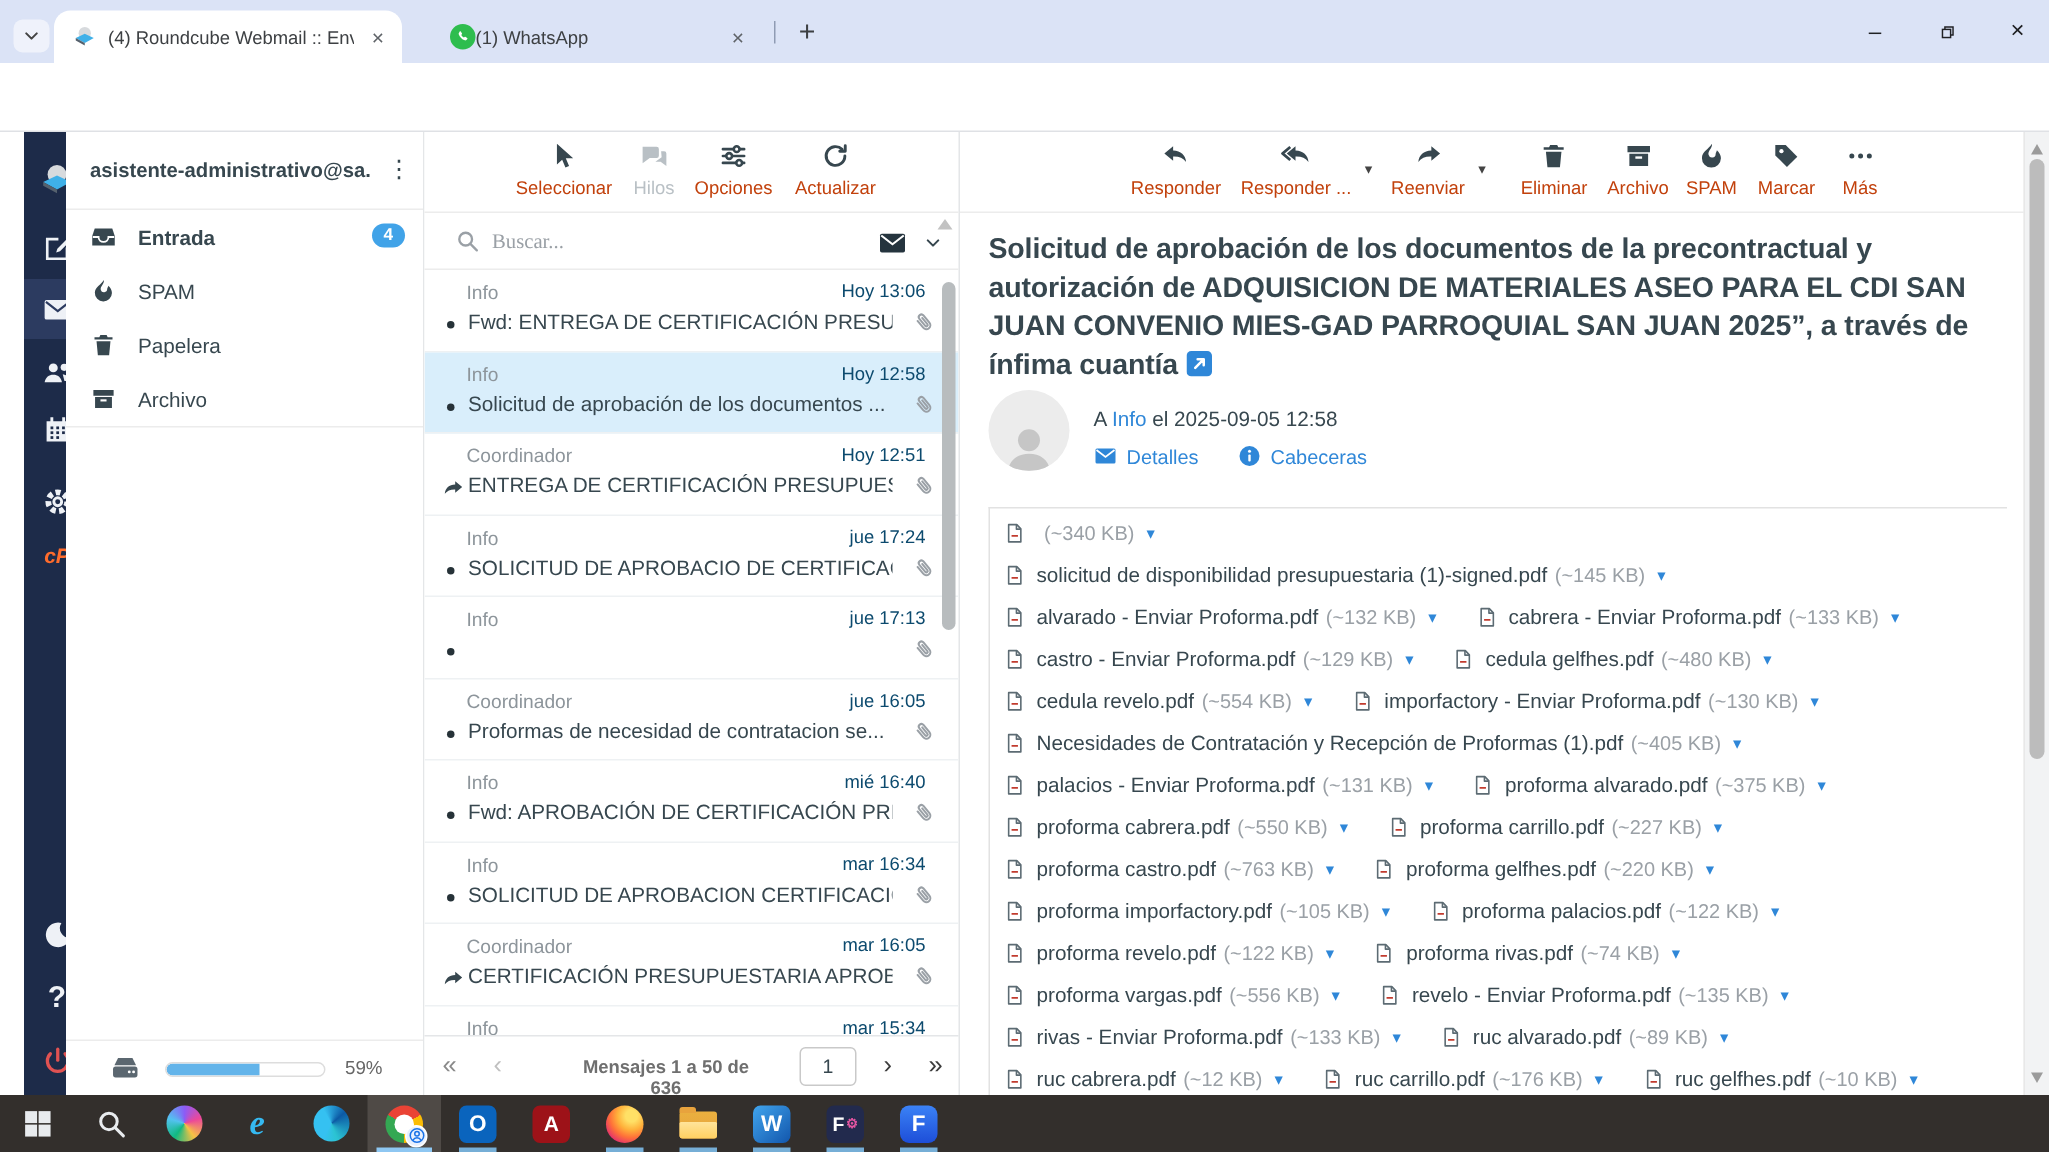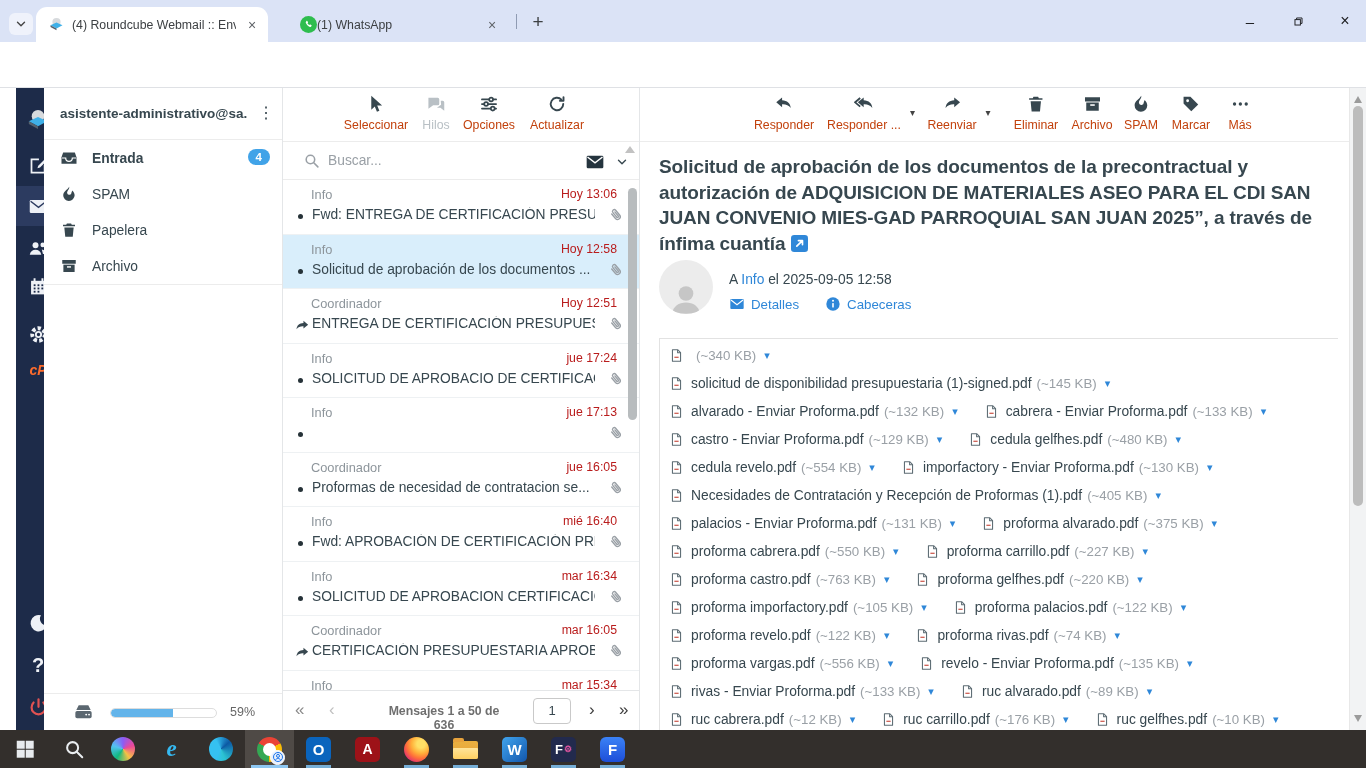--- a/index.html
+++ b/index.html
@@ -79,29 +79,29 @@
   
   .listcol { position:absolute; left:283px; top:0; width:357px; height:642px; background:#fff; border-right:1px solid #e4e6e8; }
   .ltoolbar { position:absolute; left:0; top:0; width:100%; height:54px; border-bottom:1px solid #ececec; }
   .tbtn { position:absolute; top:6px; transform:translateX(-50%); display:flex; flex-direction:column; align-items:center; color:#37474f; }
   .tbtn .svgi { width:20px; height:20px; }
   .tbtn .tlabel { margin-top:4px; font-size:12.3px; color:#c2410c; white-space:nowrap; }
   .tbtn.dis { color:#b9c0c5; } .tbtn.dis .tlabel { color:#b9c0c5; }
   .tbtn .tcaret { position:absolute; right:-14px; top:13px; font-size:10px; color:#444; }
   .searchrow { position:absolute; left:0; top:54px; width:100%; height:38px; border-bottom:1px solid #ececec; display:flex; align-items:center; }
   .searchrow .mag { width:17px; height:17px; margin-left:20px; color:#9aa0a6; }
-  .searchrow input { border:none; outline:none; background:transparent; font-size:13.8px; color:#15803d; margin-left:8px; width:230px; font-family:Liberation Sans, sans-serif; }
+  .searchrow input { border:none; outline:none; background:transparent; font-size:13.8px; color:#15803d; margin-left:8px; width:230px; font-family:Liberation Serif, serif; }
   .searchrow input::placeholder { color:#9aa0a6; }
   .sr-env { position:absolute; right:34px; top:10px; width:20px; height:20px; color:#25343e; }
   .sr-chev { position:absolute; right:10px; top:13px; width:14px; height:14px; color:#37474f; }
   .msgs { position:absolute; left:0; top:92px; width:100%; height:510px; overflow:hidden; }
   .mrow { height:54.5px; border-bottom:1px solid #eef1f3; position:relative; }
   .mrow.sel { background:#d9eefb; }
   .msender { position:absolute; left:28px; top:7px; font-size:12.8px; color:#8d959b; }
-  .mdate { position:absolute; right:22px; top:7px; font-size:12.3px; color:#b91c1c; }
+  .mdate { position:absolute; right:22px; top:7px; font-size:12.3px; color:#0c4a6e; }
   .mmark { position:absolute; left:15px; top:33px; width:8px; height:8px; }
   .mmark .dot { display:block; width:5px; height:5px; border-radius:50%; background:#263238; margin-top:1px; }
   .mmark.fwd { width:16px; height:16px; top:29px; left:11px; color:#37474f; }
   .msubject { position:absolute; left:29px; top:27px; right:44px; font-size:13.8px; color:#37474f; white-space:nowrap; overflow:hidden; }
   .mclip { position:absolute; right:14px; top:27px; width:17px; height:17px; color:#9aa0a6; transform:rotate(-40deg); }
   .lscroll-up { position:absolute; right:4px; top:58px; width:0; height:0; border-left:5px solid transparent; border-right:5px solid transparent; border-bottom:7px solid #c2c2c2; }
   .lscroll { position:absolute; right:2px; top:100px; width:9px; height:232px; border-radius:5px; background:#b8bcbe; }
   .lpager { position:absolute; left:0; bottom:0; width:100%; height:40px; border-top:1px solid #e4e6e8; }
   .pg { position:absolute; top:10px; font-size:17px; line-height:18px; }
   .pg-first { left:12px; color:#8a8a8a; } .pg-prev { left:46px; color:#c0c0c0; }

